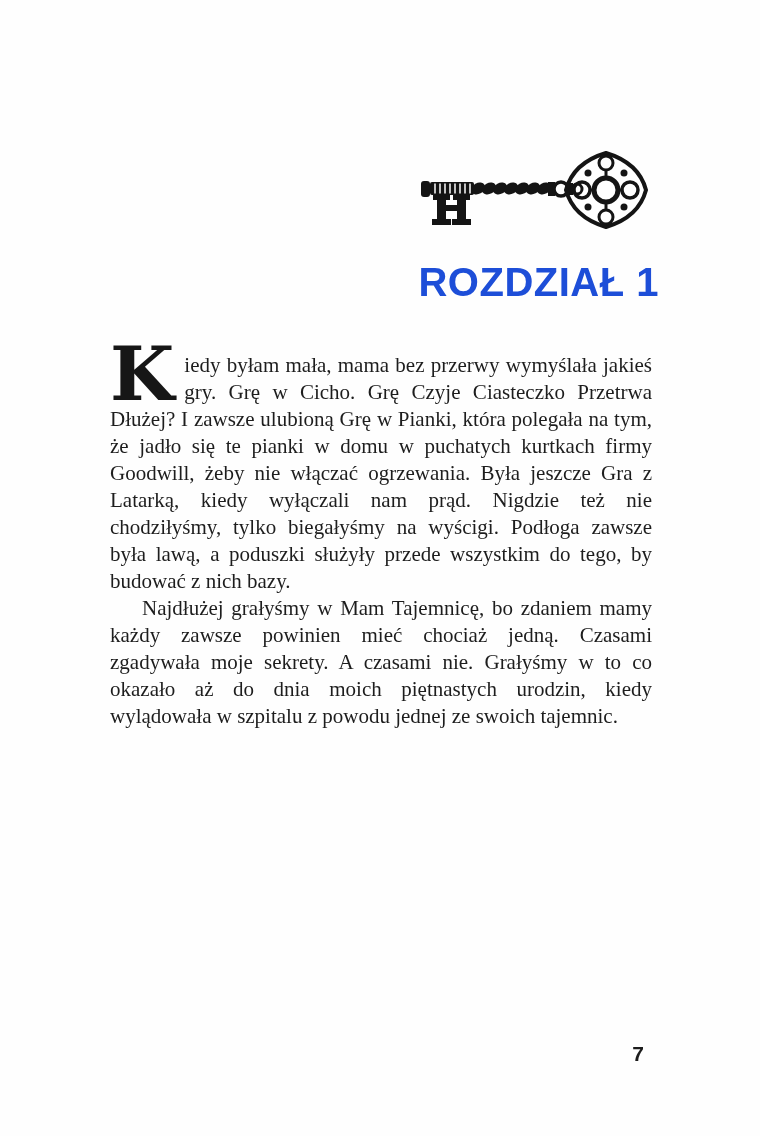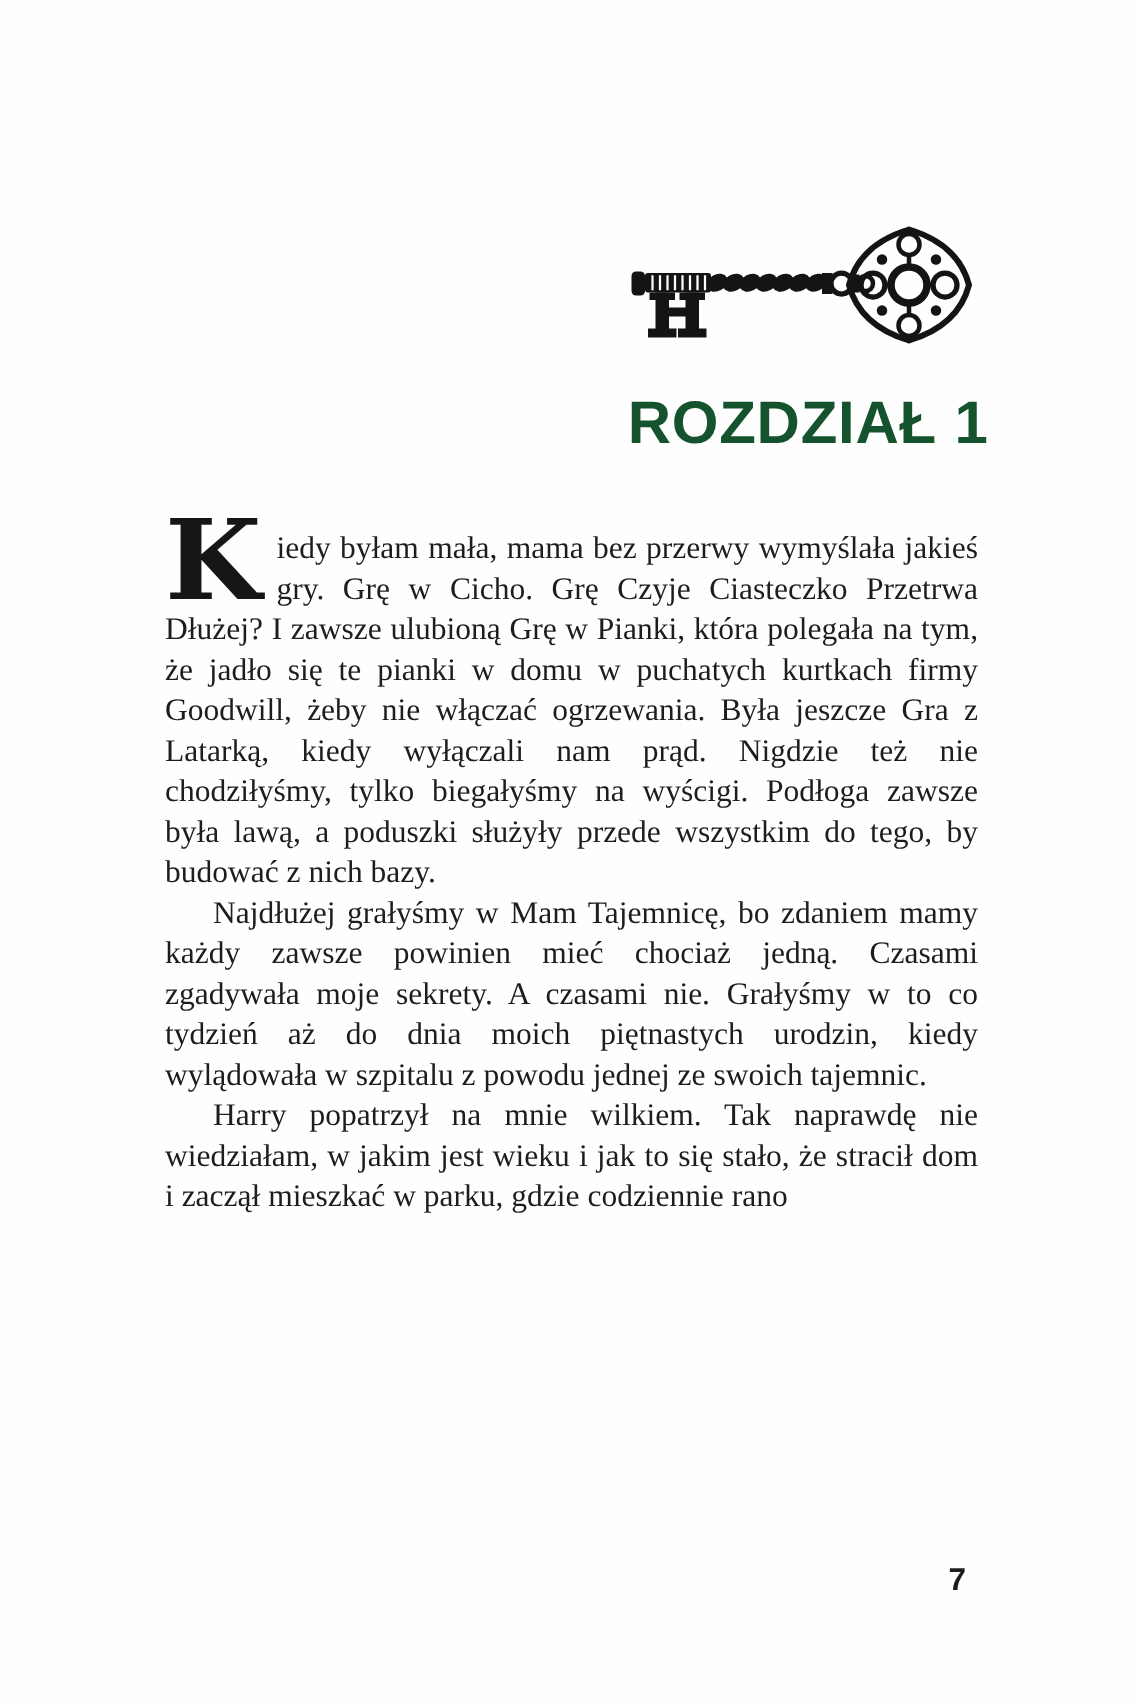--- a/index.html
+++ b/index.html
@@ -21,21 +21,21 @@
   }
   .chapter-title {
     position: absolute;
     top: 234px;
     right: 101px;
     font-family: "Liberation Sans", sans-serif;
     font-weight: 700;
     font-size: 40px;
     line-height: 42px;
     letter-spacing: 0.5px;
-    color: #14532d;
+    color: #1d4ed8;
     white-space: nowrap;
   }
   .body-text {
     position: absolute;
     top: 352px;
     left: 110px;
     width: 542px;
     font-size: 21px;
     line-height: 27px;
     text-align: justify;
@@ -129,19 +129,18 @@
         <line x1="174" y1="40" x2="170" y2="40"></line>
         <line x1="198" y1="40" x2="202" y2="40"></line>
       </g>
     </svg>
   </div>
 
   <h1 class="chapter-title">ROZDZIAŁ 1</h1>
 
   <div class="body-text">
     <p class="first"><span class="drop-cap">K</span><span>iedy byłam mała, mama bez przerwy wymyślała jakieś gry. Grę w Cicho. Grę Czyje Ciasteczko Przetrwa Dłużej? I zawsze ulubioną Grę w Pianki, która polegała na tym, że jadło się te pianki w domu w puchatych kurtkach firmy Goodwill, żeby nie włączać ogrzewania. Była jeszcze Gra z Latarką, kiedy wyłączali nam prąd. Nigdzie też nie chodziłyśmy, tylko biegałyśmy na wyścigi. Podłoga zawsze była lawą, a poduszki służyły przede wszystkim do tego, by budować z nich bazy.</span></p>
-    <p>Najdłużej grałyśmy w Mam Tajemnicę, bo zdaniem mamy każdy zawsze powinien mieć chociaż jedną. Czasami zgadywała moje sekrety. A czasami nie. Grałyśmy w to co tydzień aż do dnia moich piętnastych urodzin, kiedy wylądowała w szpitalu z powodu jednej ze swoich tajemnic.</p>
-    <p>Harry popatrzył na mnie wilkiem. Tak naprawdę nie wiedziałam, w jakim jest wieku i jak to się stało, że stracił dom i zaczął mieszkać w parku, gdzie codziennie rano</p>
+    <p>Najdłużej grałyśmy w Mam Tajemnicę, bo zdaniem mamy każdy zawsze powinien mieć chociaż jedną. Czasami zgadywała moje sekrety. A czasami nie. Grałyśmy w to co okazało aż do dnia moich piętnastych urodzin, kiedy wylądowała w szpitalu z powodu jednej ze swoich tajemnic.</p>
   </div>
 
   <div class="page-number">7</div>
 
 </div>
 
 </body></html>

